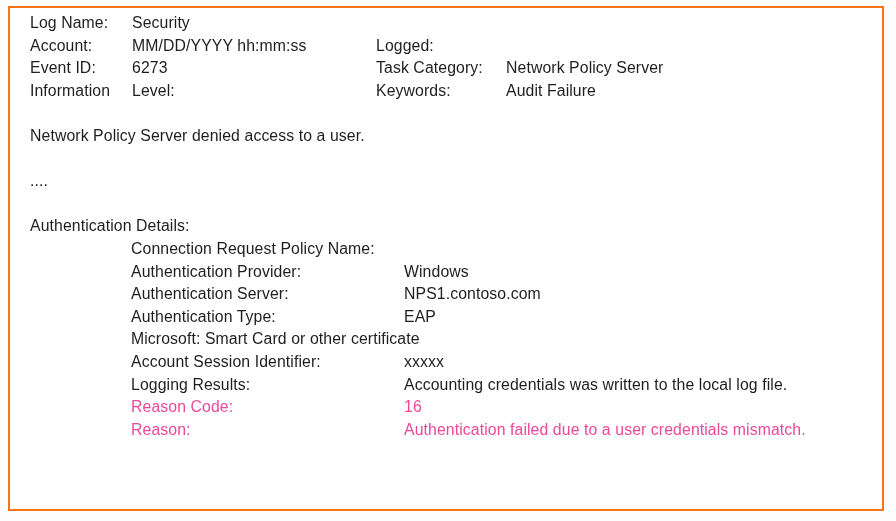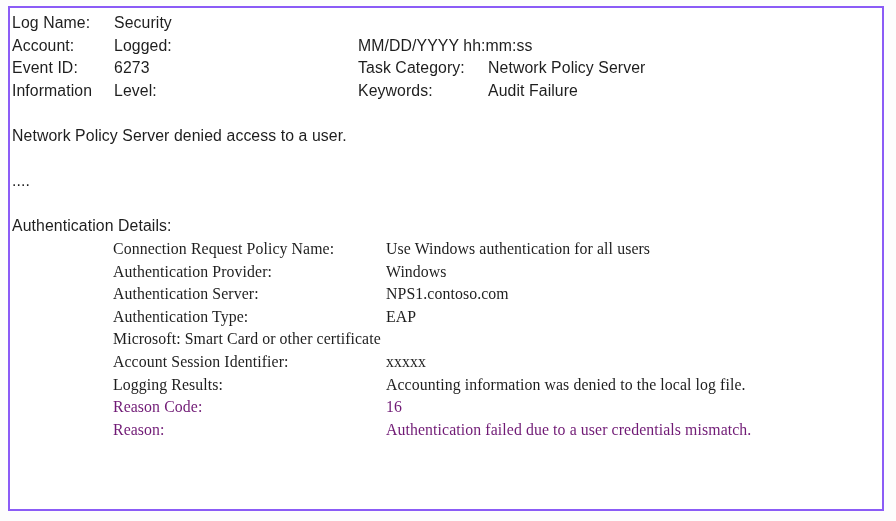--- a/index.html
+++ b/index.html
@@ -9,51 +9,51 @@
     font-family: "Liberation Sans", sans-serif;
     color: #1e1e1e;
     position: relative;
     overflow: hidden;
   }
   .frame {
     position: absolute;
     left: 8px; top: 6px;
     width: 876px; height: 505px;
     box-sizing: border-box;
-    border: 2px solid #8b5cf6;
+    border: 2px solid #f97316;
     background: #ffffff;
-    padding: 4px 4px 0 2px;
+    padding: 4px 4px 0 20px;
   }
   .ln {
     height: 22.6px;
     line-height: 22.6px;
     font-size: 15.8px;
     letter-spacing: 0.1px;
     white-space: nowrap;
   }
   .hrow { display: grid; grid-template-columns: 102px 244px 130px auto; }
-  .drow { display: grid; grid-template-columns: 101px 273px auto; font-family: Liberation Serif, serif; }
-  .red  { color: #701a75; }
+  .drow { display: grid; grid-template-columns: 101px 273px auto; }
+  .red  { color: #ec4899; }
   span { display: block; white-space: nowrap; }
 </style>
 </head>
 <body>
 
 <div class="frame">
 
   <div class="ln hrow">
     <span>Log Name:</span>
     <span>Security</span>
     <span></span>
     <span></span>
   </div>
   <div class="ln hrow">
     <span>Account:</span>
+    <span>MM/DD/YYYY hh:mm:ss</span>
     <span>Logged:</span>
-    <span>MM/DD/YYYY hh:mm:ss</span>
   </div>
   <div class="ln hrow">
     <span>Event ID:</span>
     <span>6273</span>
     <span>Task Category:</span>
     <span>Network Policy Server</span>
   </div>
   <div class="ln hrow">
     <span>Information</span>
     <span>Level:</span>
@@ -64,21 +64,20 @@
   <div class="ln"></div>
   <div class="ln">Network Policy Server denied access to a user.</div>
   <div class="ln"></div>
   <div class="ln">....</div>
   <div class="ln"></div>
   <div class="ln">Authentication Details:</div>
 
   <div class="ln drow">
     <span></span>
     <span>Connection Request Policy Name:</span>
-    <span>Use Windows authentication for all users</span>
   </div>
   <div class="ln drow">
     <span></span>
     <span>Authentication Provider:</span>
     <span>Windows</span>
   </div>
   <div class="ln drow">
     <span></span>
     <span>Authentication Server:</span>
     <span>NPS1.contoso.com</span>
@@ -93,21 +92,21 @@
     <span>Microsoft: Smart Card or other certificate</span>
   </div>
   <div class="ln drow">
     <span></span>
     <span>Account Session Identifier:</span>
     <span>xxxxx</span>
   </div>
   <div class="ln drow">
     <span></span>
     <span>Logging Results:</span>
-    <span>Accounting information was denied to the local log file.</span>
+    <span>Accounting credentials was written to the local log file.</span>
   </div>
   <div class="ln drow red">
     <span></span>
     <span>Reason Code:</span>
     <span>16</span>
   </div>
   <div class="ln drow red">
     <span></span>
     <span>Reason:</span>
     <span>Authentication failed due to a user credentials mismatch.</span>

